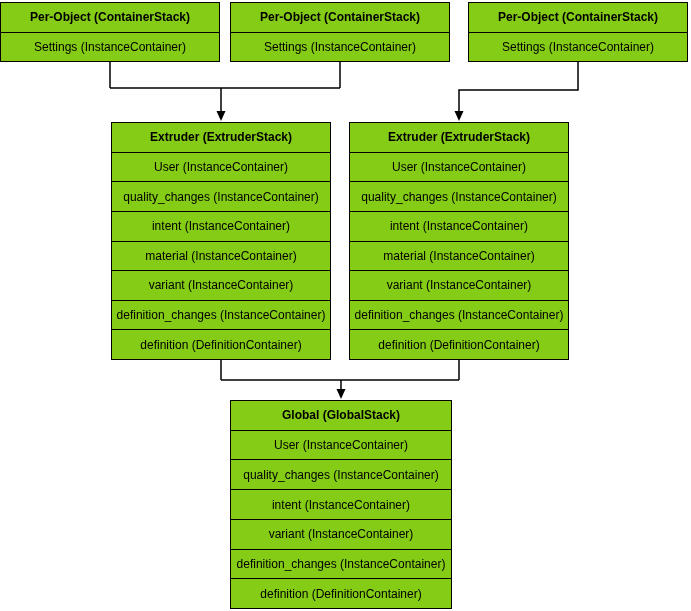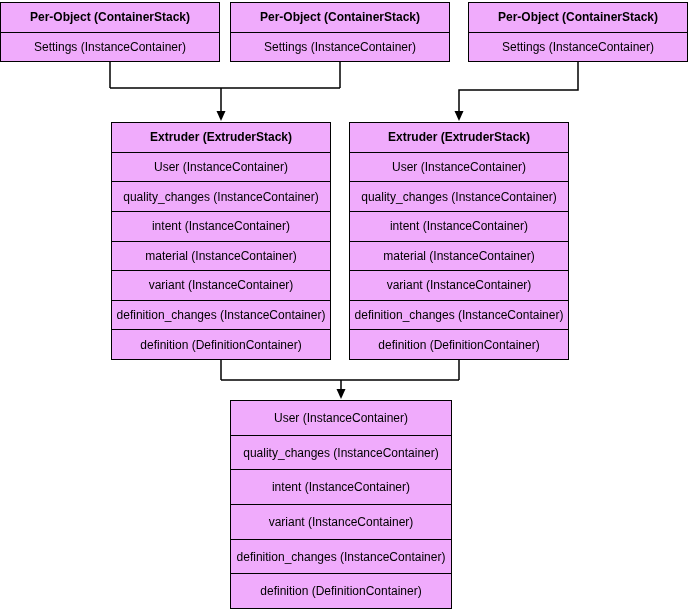--- a/index.html
+++ b/index.html
@@ -21,21 +21,21 @@
     left: 0;
     top: 0;
     width: 691px;
     height: 611px;
     pointer-events: none;
   }
   .stack-box {
     position: absolute;
     box-sizing: border-box;
     border: 1.5px solid #000000;
-    background: #f0abfc;
+    background: #84cc16;
     display: flex;
     flex-direction: column;
   }
   .stack-box .row {
     flex: 1 1 0;
     display: flex;
     align-items: center;
     justify-content: center;
     font-size: 12px;
     line-height: 1;
@@ -113,20 +113,21 @@
     <div class="row">User (InstanceContainer)</div>
     <div class="row">quality_changes (InstanceContainer)</div>
     <div class="row">intent (InstanceContainer)</div>
     <div class="row">material (InstanceContainer)</div>
     <div class="row">variant (InstanceContainer)</div>
     <div class="row">definition_changes (InstanceContainer)</div>
     <div class="row">definition (DefinitionContainer)</div>
   </div>
 
   <div id="global-stack" class="stack-box">
+    <div class="row hdr">Global (GlobalStack)</div>
     <div class="row">User (InstanceContainer)</div>
     <div class="row">quality_changes (InstanceContainer)</div>
     <div class="row">intent (InstanceContainer)</div>
     <div class="row">variant (InstanceContainer)</div>
     <div class="row">definition_changes (InstanceContainer)</div>
     <div class="row">definition (DefinitionContainer)</div>
   </div>
 
 </div>
 

